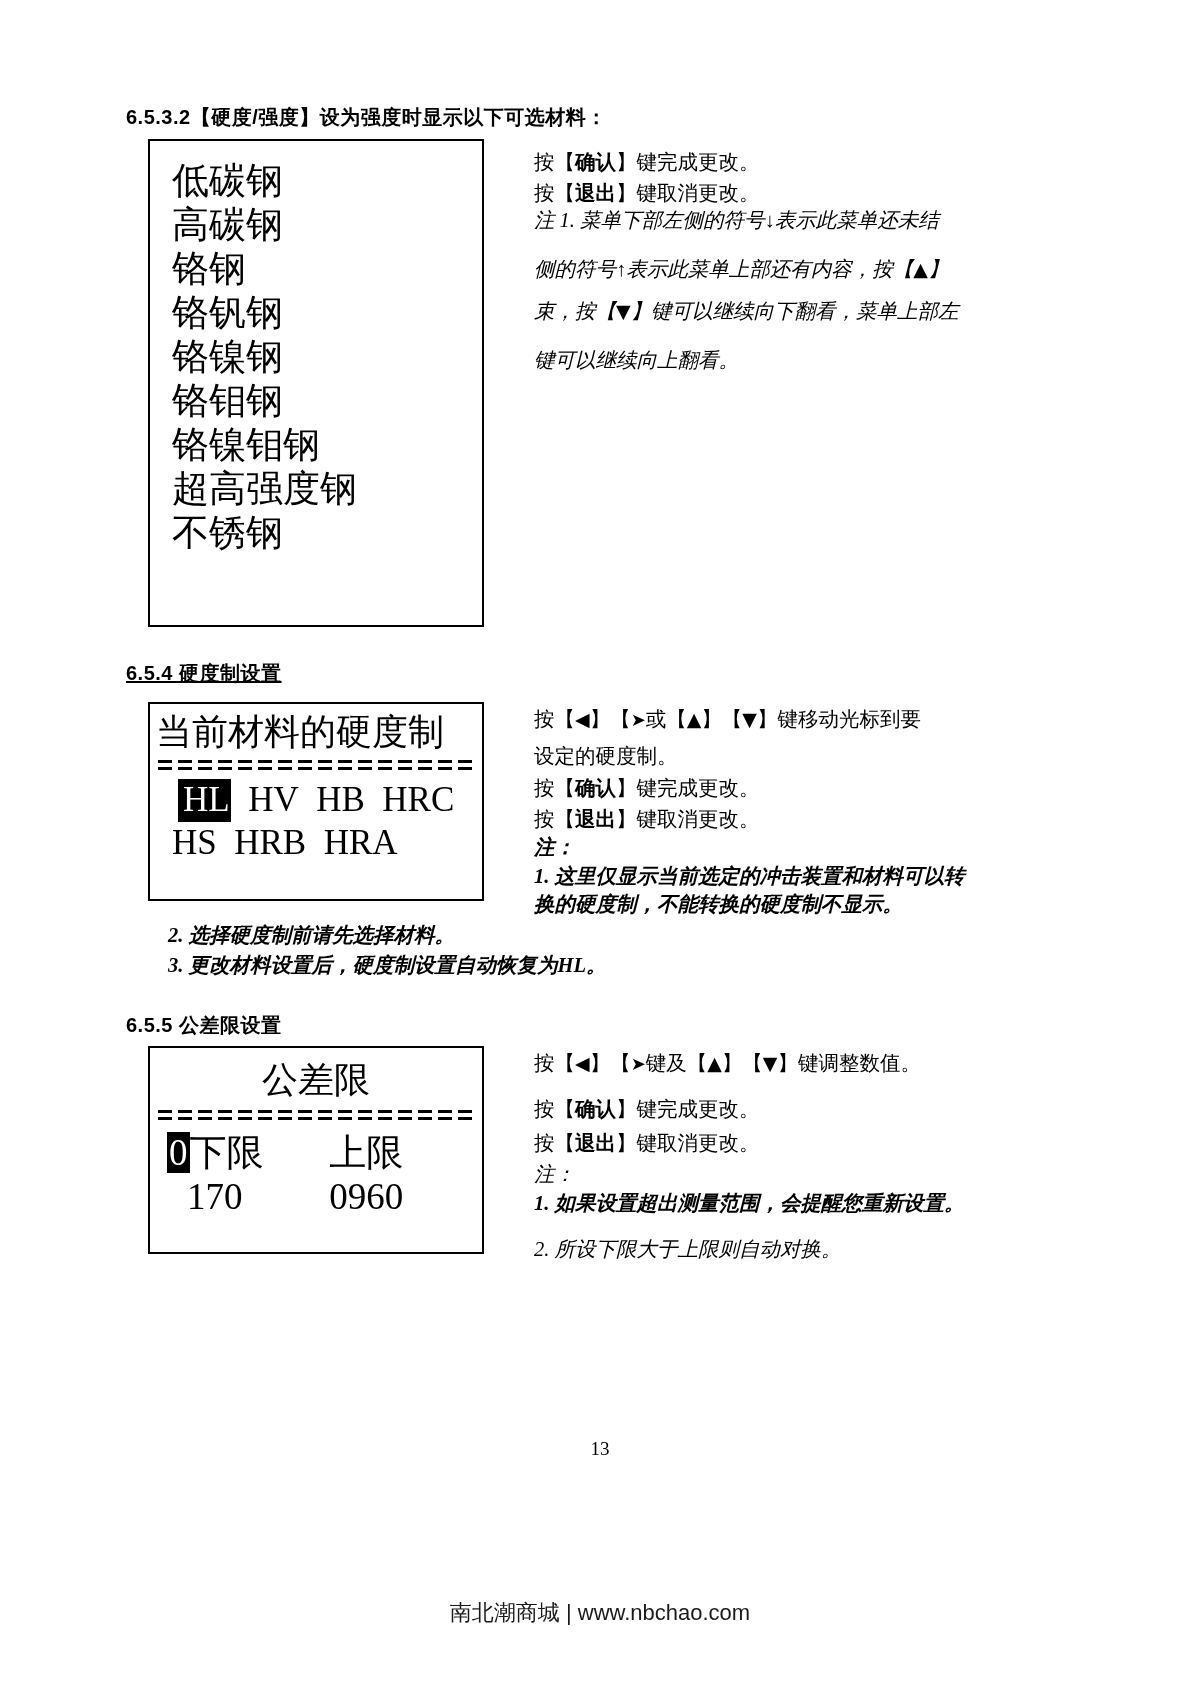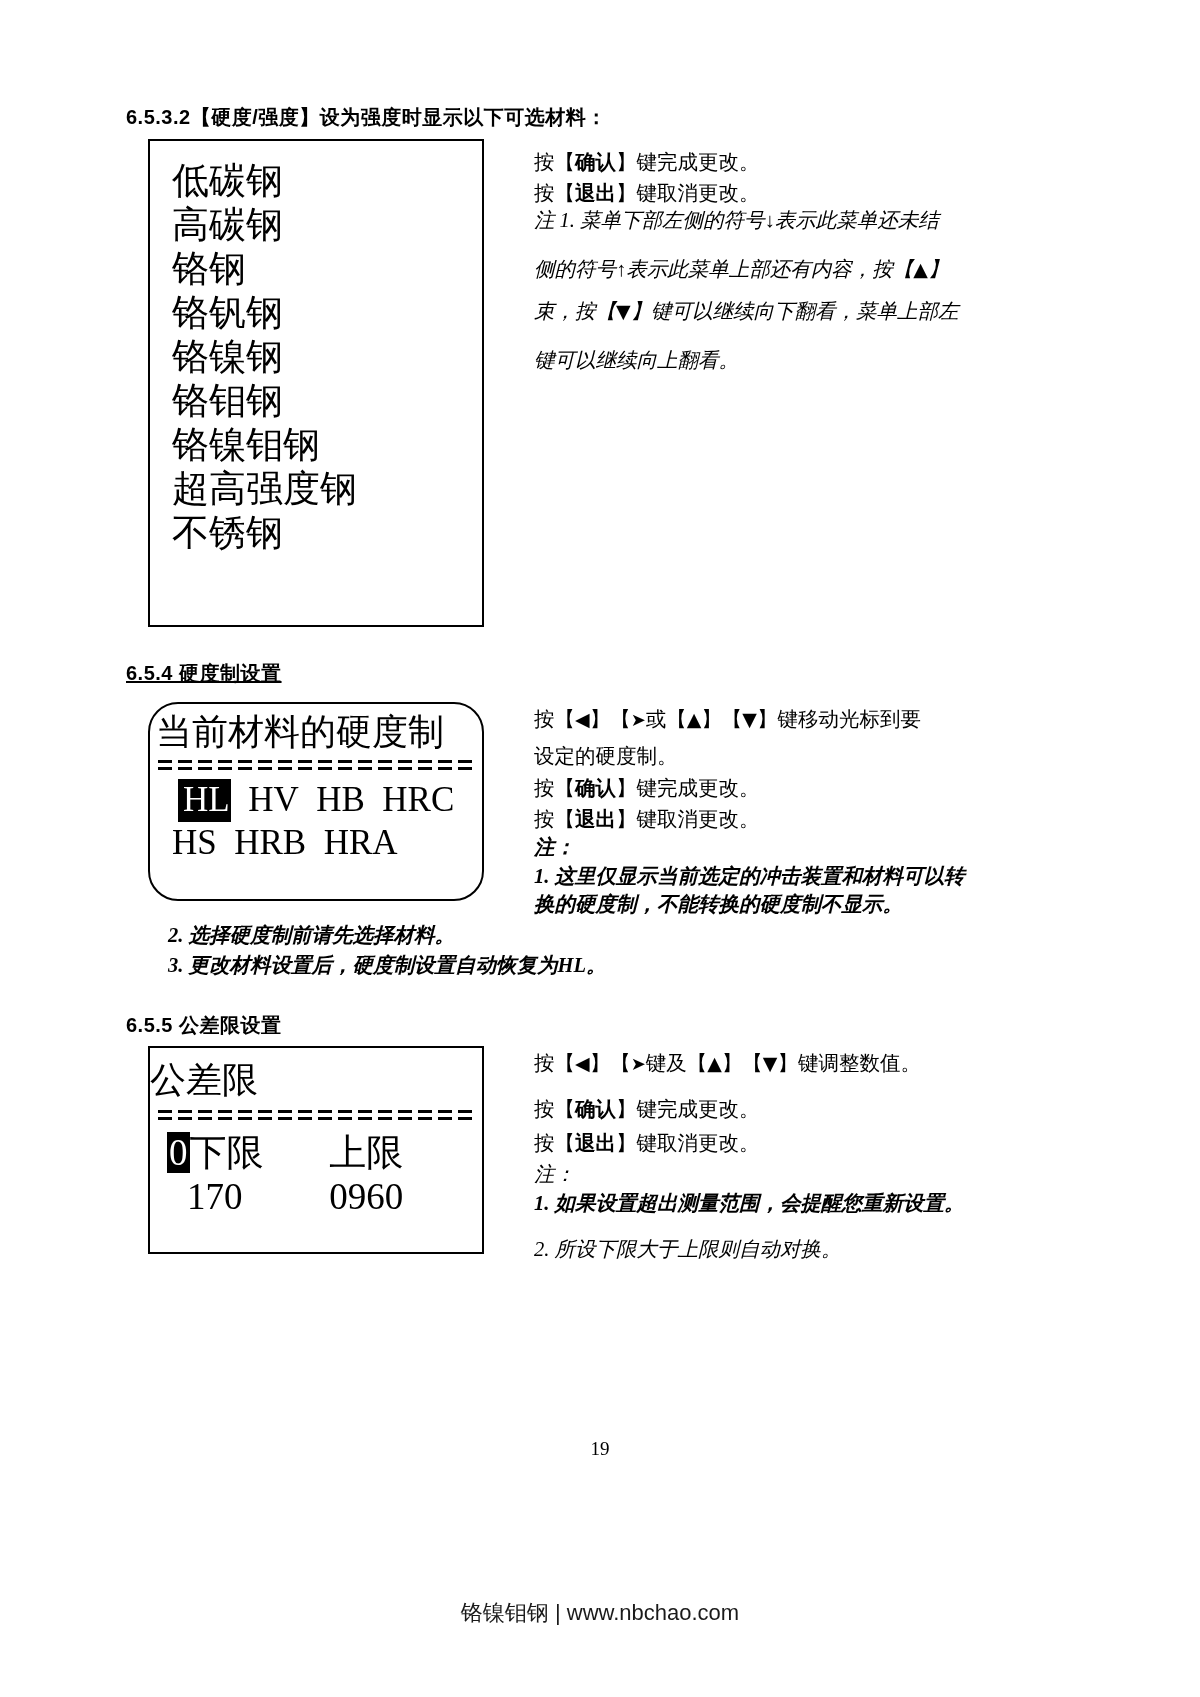--- a/index.html
+++ b/index.html
@@ -146,21 +146,21 @@
     <div class="note-line-n" style="margin-bottom:28px;">
       <span>束，按【</span><span class="arrow">▼</span><span>】键可以继续向下翻看，菜单上部左</span>
     </div>
     <div class="note-line-n">
       <span>键可以继续向上翻看。</span>
     </div>
   </div>
 
   <div class="heading" style="position:absolute; left:126px; top:660px;text-decoration:underline;">6.5.4 硬度制设置</div>
 
-  <div class="lcd" style="left:148px; top:702px; width:336px; height:199px;border-radius:30px;">
+  <div class="lcd" style="left:148px; top:702px; width:336px; height:199px;">
     <div class="lcd-title" style="padding:6px 0 0 6px;">当前材料的硬度制</div>
     <div class="divider" style="margin:6px 8px 0 8px;"></div>
     <div class="lcd-mono" style="padding:9px 0 0 28px;">
       <span class="hl-sel">HL</span><span>&nbsp;&nbsp;</span><span>HV</span><span>&nbsp;&nbsp;</span><span>HB</span><span>&nbsp;&nbsp;</span><span>HRC</span>
     </div>
     <div class="lcd-mono" style="padding:2px 0 0 22px;">
       <span>HS</span><span>&nbsp;&nbsp;</span><span>HRB</span><span>&nbsp;&nbsp;</span><span>HRA</span>
     </div>
   </div>
 
@@ -183,21 +183,21 @@
       <span>按【</span><span class="kb">退出</span><span>】键取消更改。</span>
     </div>
     <div class="note-line" style="margin-bottom:8px;">注：</div>
     <div class="note-line" style="margin-bottom:8px;">1. 这里仅显示当前选定的冲击装置和材料可以转</div>
     <div class="note-line">换的硬度制，不能转换的硬度制不显示。</div>
   </div>
 
   <div class="heading" style="position:absolute; left:126px; top:1012px;">6.5.5 公差限设置</div>
 
   <div class="lcd" style="left:148px; top:1046px; width:336px; height:208px;">
-    <div class="lcd-title" style="padding:10px 0 0 0; text-align:left;">公差限</div>
+    <div class="lcd-title" style="padding:10px 0 0 0; text-align:center;">公差限</div>
     <div class="divider" style="margin:8px 8px 0 8px;"></div>
     <div style="display:flex; padding:11px 0 0 0;">
       <div style="width:54%; padding-left:17px; box-sizing:border-box;">
         <div class="lcd-item">
           <span class="cursor-block">0</span><span>下限</span>
         </div>
         <div class="lcd-item" style="padding-left:20px;">170</div>
       </div>
       <div style="width:46%;">
         <div class="lcd-item">上限</div>
@@ -214,16 +214,16 @@
       <span>按【</span><span class="kb">确认</span><span>】键完成更改。</span>
     </div>
     <div class="body-line" style="margin-bottom:10px;">
       <span>按【</span><span class="kb">退出</span><span>】键取消更改。</span>
     </div>
     <div class="note-line-n" style="margin-bottom:9px;">注：</div>
     <div class="note-line-n" style="margin-bottom:25px;font-weight:bold;">1. 如果设置超出测量范围，会提醒您重新设置。</div>
     <div class="note-line-n">2. 所设下限大于上限则自动对换。</div>
   </div>
 
-  <div class="page-num" style="left:0; top:1438px;">19</div>
-  <div class="footer-bar" style="left:0; top:1598px;">铬镍钼钢 | www.nbchao.com</div>
+  <div class="page-num" style="left:0; top:1438px;">13</div>
+  <div class="footer-bar" style="left:0; top:1598px;">南北潮商城 | www.nbchao.com</div>
 
 </div>
 
 </body></html>

